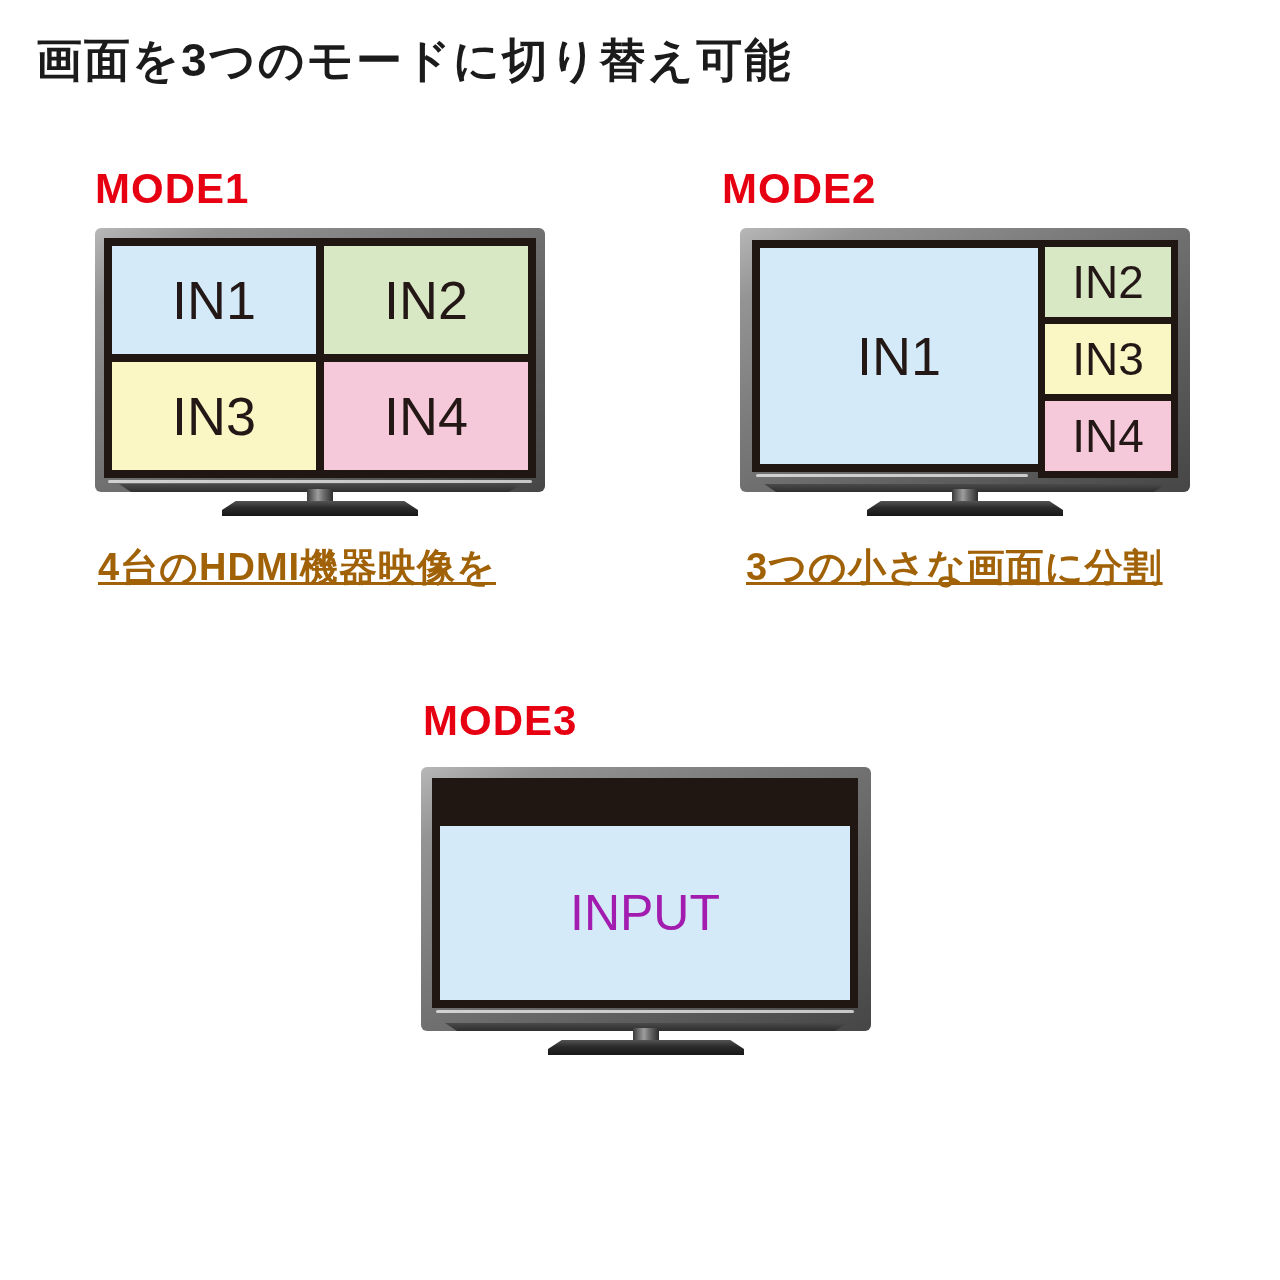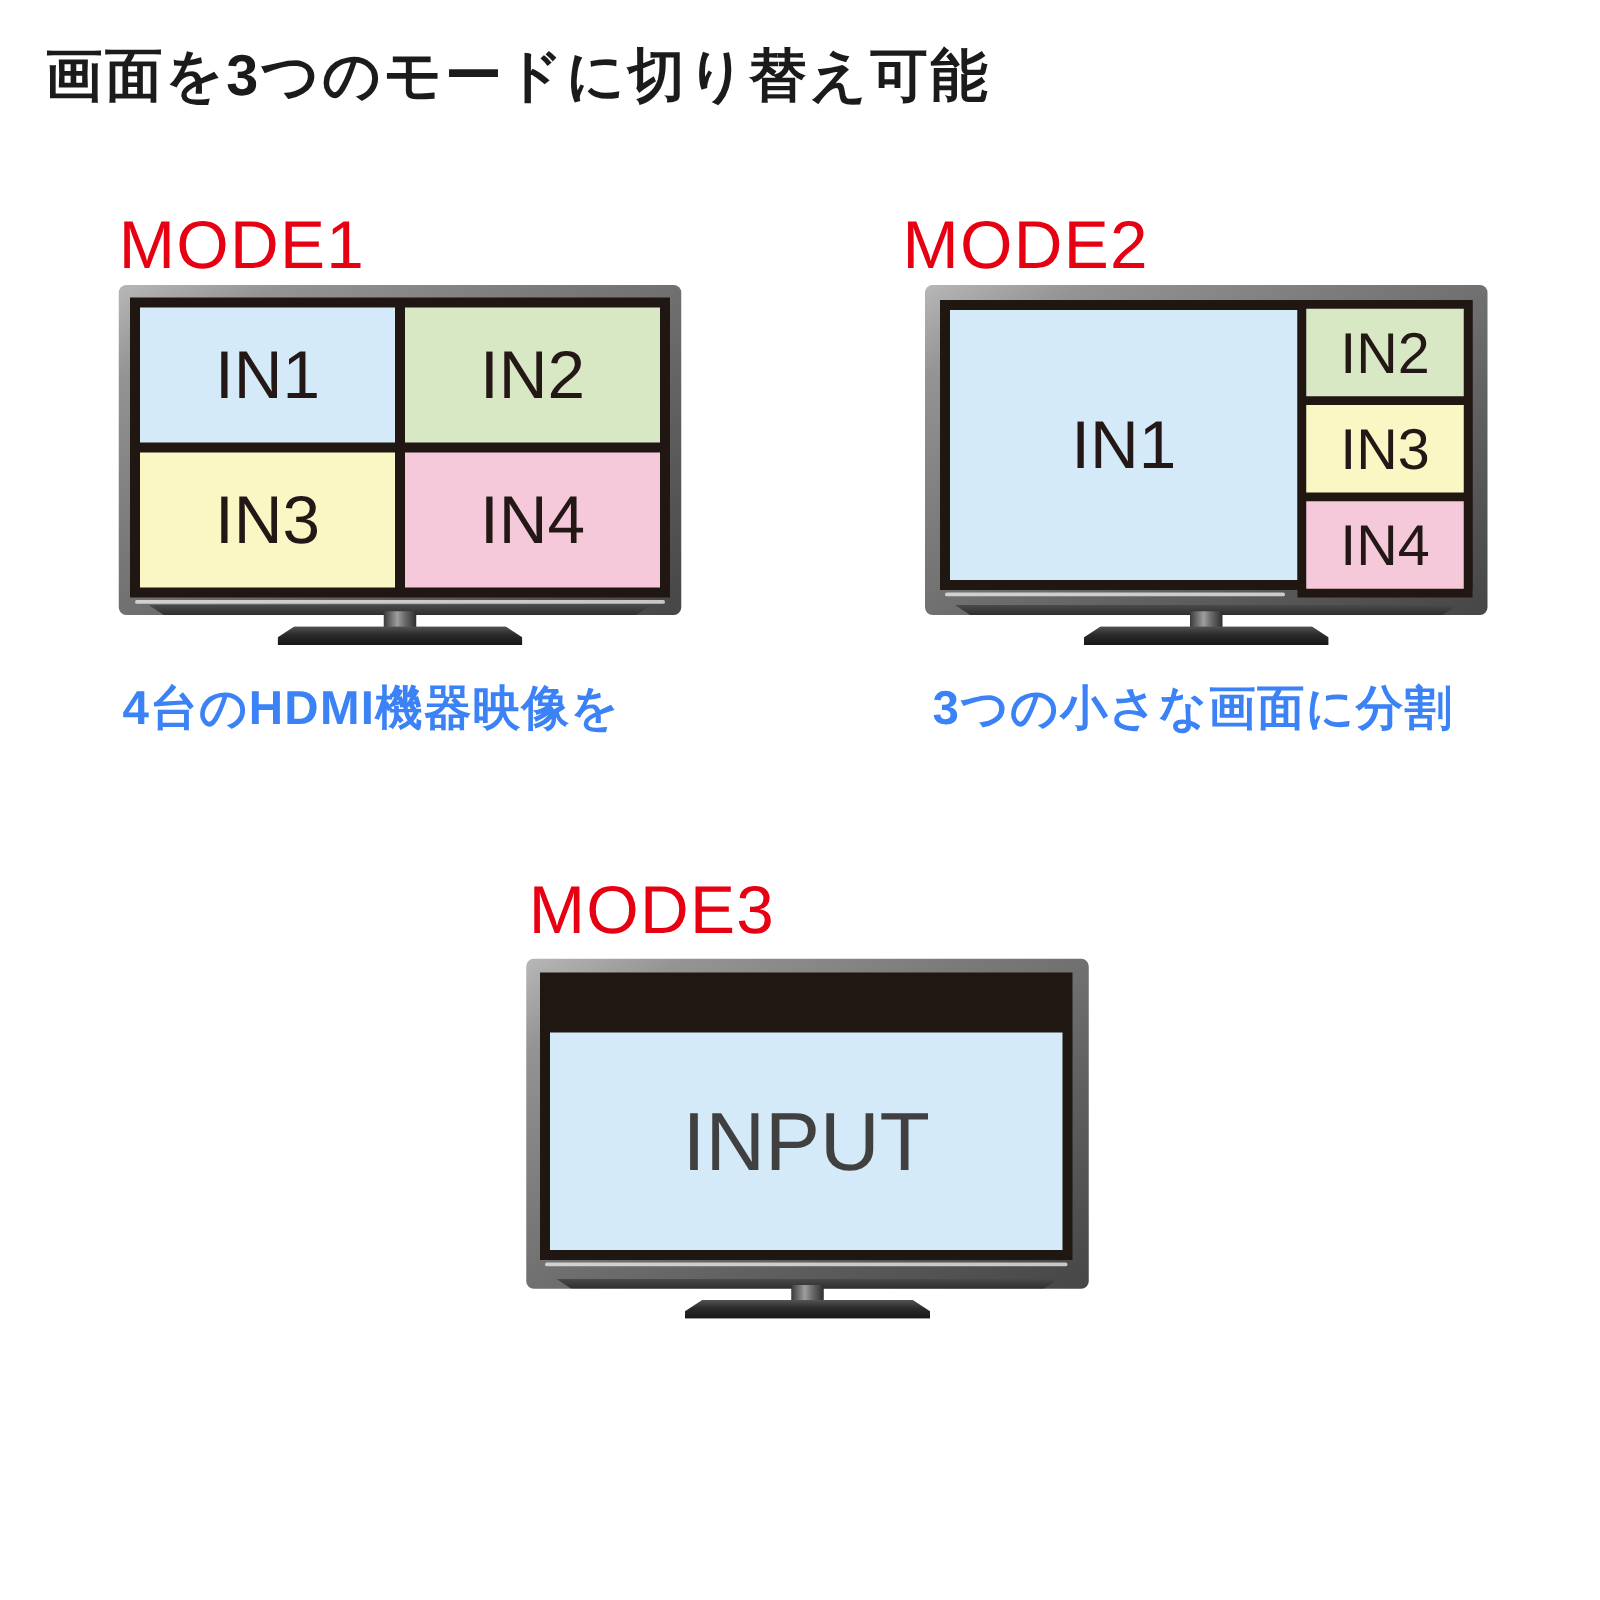--- a/index.html
+++ b/index.html
@@ -12,27 +12,27 @@
   }
   .abs { position:absolute; }
 
   .page-title {
     left:36px; top:30px;
     font-size:46px; font-weight:700; color:#1b1b1b;
     letter-spacing:2px; white-space:nowrap;
   }
 
   .mode-label {
-    font-size:54px; font-weight:400; color:#e60012;
+    font-size:42px; font-weight:700; color:#e60012;
     letter-spacing:1px; white-space:nowrap;
   }
 
   .caption {
-    font-size:38px; font-weight:700; color:#3b82f6;
-    line-height:54px; letter-spacing:1px; white-space:nowrap;
+    font-size:38px; font-weight:700; color:#a16207;
+    line-height:54px; letter-spacing:1px; white-space:nowrap;text-decoration:underline;
   }
 
   
   .tv { position:absolute; width:450px; height:264px; }
 
   .bezel {
     position:absolute; inset:0;
     border-radius:6px;
     background:linear-gradient(150deg,#b7b7b7 0%,#949494 14%,#7b7b7b 38%,#606060 68%,#464646 100%);
   }
@@ -80,21 +80,21 @@
     background:#201713; padding:7px;
     display:grid; grid-auto-rows:1fr; gap:7px;
   }
   .side-col .panel { font-size:46px; }
 
   
   .screen.frame3 { left:11px; right:13px; top:11px; bottom:23px; }
   .full-panel {
     position:absolute; inset:8px;
     display:flex; align-items:center; justify-content:center;
-    font-size:66px; color:#404040;margin-top:40px;
+    font-size:50px; color:#a21caf;margin-top:40px;
   }
 
   
   .neck {
     position:absolute; left:50%; top:261px;
     width:26px; height:15px; transform:translateX(-50%);
     background:linear-gradient(90deg,#3a3a3a,#9e9e9e 42%,#707070 62%,#2e2e2e);
   }
   .base {
     position:absolute; left:50%; top:273px;

